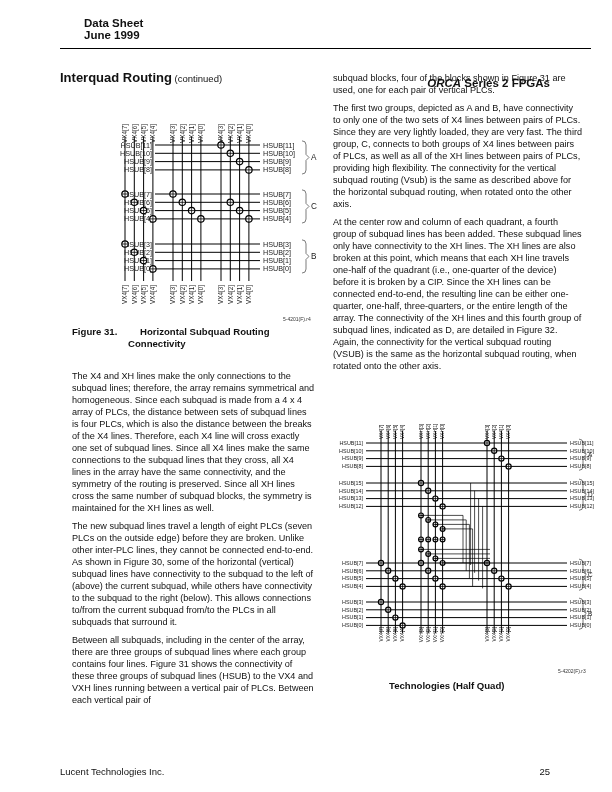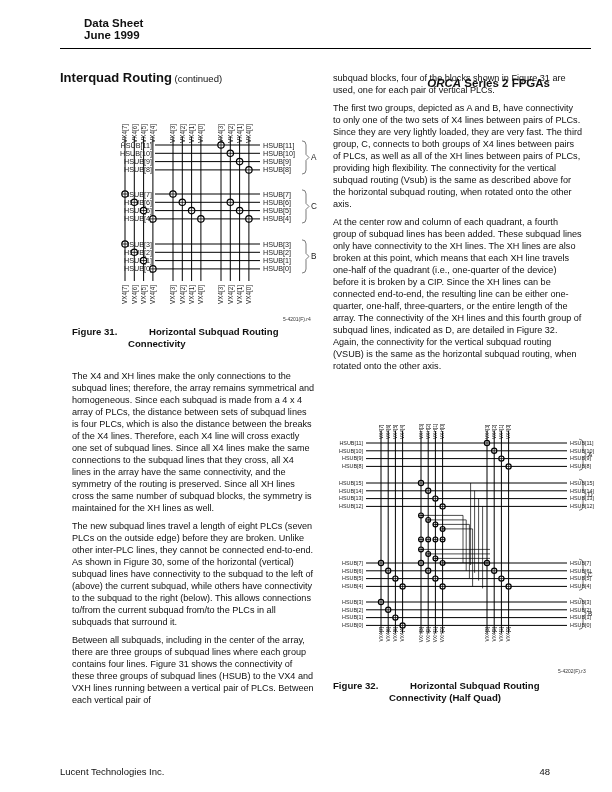--- a/index.html
+++ b/index.html
@@ -8,21 +8,21 @@
   .abs { position:absolute; }
   .hdr-left { left:60px; top:17px; font-weight:bold; font-size:11.5px; line-height:12px;margin-left:24px; }
   .hdr-right { right:62px; top:29px; font-weight:bold; font-size:11.5px;margin-top:48px; }
   .hdr-right i { font-style:italic; }
   .rule { left:60px; width:531px; top:48px; height:0; border-top:1px solid #000; }
   .sec-title { left:60px; top:70px; font-weight:bold; font-size:13px; }
   .sec-title span { font-weight:normal; font-size:9.5px; }
   .para { font-size:9.1px; line-height:12px; width:243px; text-align:left; }
   .para p { margin:0 0 6px 0; }
   .figcap { font-weight:bold; font-size:9.6px; line-height:12px; }
-  .figcap .num { display:inline-block; width:77px; }
+  .figcap .num { display:inline-block; width:68px; }
   .figcap .l2 { padding-left:56px; }
   .figid { font-size:5px; color:#333; }
   .footer-left { left:60px; top:766px; font-size:9.5px; }
   .footer-right { right:62px; top:766px; font-size:9.5px; }
   svg text { font-family:"Liberation Sans", sans-serif; }
 </style>
 </head>
 <body>
 
 <div class="abs hdr-left">
@@ -402,18 +402,17 @@
     <line x1="108.19999999999999" y1="157.9" x2="113" y2="157.9" stroke="#000" stroke-width="0.8"></line>
     <line x1="110.6" y1="155.5" x2="110.6" y2="160.3" stroke="#000" stroke-width="0.8"></line>
     <line x1="110.6" y1="157.9" x2="158" y2="157.9" stroke="#000" stroke-width="0.7"></line>
     <line x1="138.6" y1="78" x2="138.6" y2="160" stroke="#000" stroke-width="0.7"></line>
     <line x1="142.6" y1="85.8" x2="142.6" y2="167.8" stroke="#000" stroke-width="0.7"></line>
     <line x1="146.6" y1="93.6" x2="146.6" y2="175.6" stroke="#000" stroke-width="0.7"></line>
     <line x1="150.6" y1="101.4" x2="150.6" y2="183.4" stroke="#000" stroke-width="0.7"></line>
   </svg>
 <div class="abs figid" style="left:558px; top:668px;">5-4202(F).r3</div>
 <div class="abs figcap" style="left:333px; top:680px;">
-  <div><span class="num">Figure 32.</span><span>Horizontal Subquad Routing</span></div>
-  <div class="l2">Connectivity (Half Quad)</div>
+  <div class="l2">Technologies (Half Quad)</div>
 </div>
 
 <div class="abs footer-left">Lucent Technologies Inc.</div>
-<div class="abs footer-right">48</div>
+<div class="abs footer-right">25</div>
 
 </body></html>

